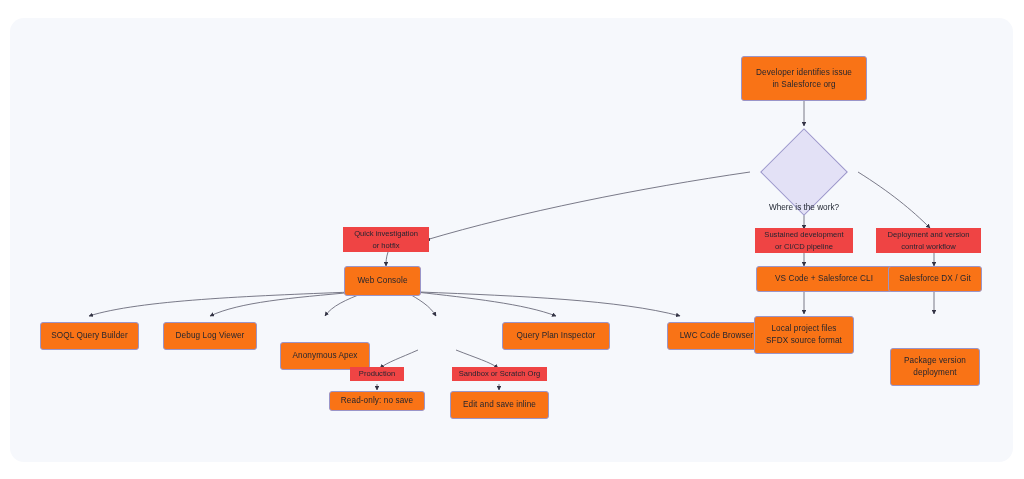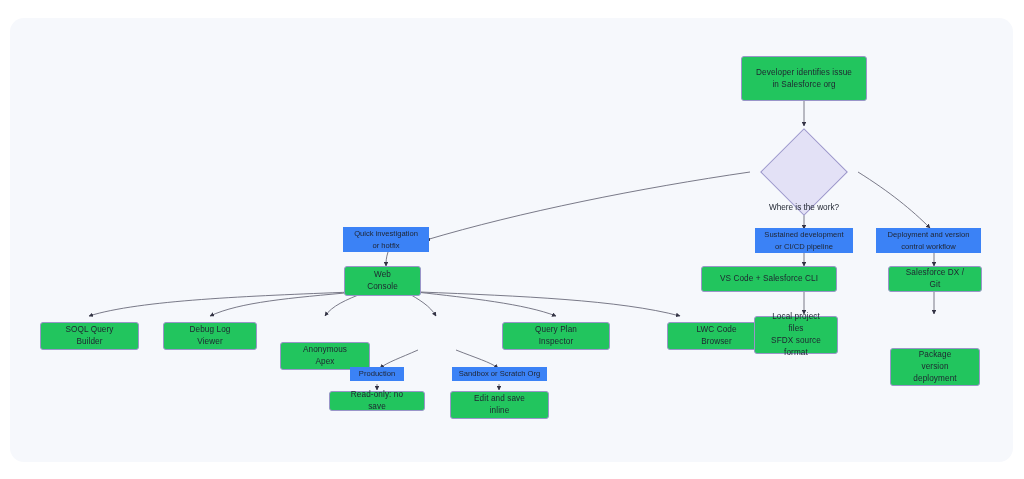--- a/index.html
+++ b/index.html
@@ -32,33 +32,33 @@
     position: absolute;
     left: 0;
     top: 0;
     width: 1024px;
     height: 479px;
     pointer-events: none;
   }
   .node {
     position: absolute;
     box-sizing: border-box;
-    background: #22c55e;
+    background: #f97316;
     border: 1px solid #9a95c9;
     border-radius: 3px;
     display: flex;
     align-items: center;
     justify-content: center;
     text-align: center;
     color: #1f2430;
     font-size: 8.2px;
     line-height: 1.45;
     font-family: "Liberation Sans", sans-serif;
     letter-spacing: 0.1px;
-    padding: 2px 14px;
+    padding: 2px 3px;
   }
   .node span { display: block; white-space: pre-line; }
   .diamond {
     position: absolute;
     box-sizing: border-box;
     background: #e3e1f6;
     border: 1px solid #9a95c9;
     transform: rotate(45deg);
   }
   .diamond-label {
@@ -67,21 +67,21 @@
     align-items: center;
     justify-content: center;
     text-align: center;
     font-size: 8.2px;
     color: #1f2430;
     font-family: "Liberation Sans", sans-serif;
     margin-top: 35px;
   }
   .edge-label {
     position: absolute;
-    background: #3b82f6;
+    background: #ef4444;
     color: #1f2430;
     font-size: 7.6px;
     line-height: 1.5;
     text-align: center;
     font-family: "Liberation Sans", sans-serif;
     padding: 1px 3px;
     box-sizing: border-box;
     white-space: pre-line;
     display: flex;
     align-items: center;
@@ -150,21 +150,21 @@
 or CI/CD pipeline</span>
   </div>
   <div class="edge-label" style="left:876px; top:228px; width:105px; height:25px;">
     <span>Deployment and version
 control workflow</span>
   </div>
 
   <div class="node" style="left:344px; top:266px; width:77px; height:30px;">
     <span>Web Console</span>
   </div>
-  <div class="node" style="left:701px; top:266px; width:136px; height:26px;">
+  <div class="node" style="left:756px; top:266px; width:136px; height:26px;">
     <span>VS Code + Salesforce CLI</span>
   </div>
   <div class="node" style="left:888px; top:266px; width:94px; height:26px;">
     <span>Salesforce DX / Git</span>
   </div>
 
   <div class="node" style="left:40px; top:322px; width:99px; height:28px;">
     <span>SOQL Query Builder</span>
   </div>
   <div class="node" style="left:163px; top:322px; width:94px; height:28px;">
@@ -173,21 +173,21 @@
   <div class="node" style="left:280px; top:322px; width:90px; height:28px;margin-top:20px;">
     <span>Anonymous Apex</span>
   </div>
   <div class="node" style="left:502px; top:322px; width:108px; height:28px;">
     <span>Query Plan Inspector</span>
   </div>
   <div class="node" style="left:667px; top:322px; width:99px; height:28px;">
     <span>LWC Code Browser</span>
   </div>
 
-  <div class="node" style="left:754px; top:316px; width:84px; height:38px;">
+  <div class="node" style="left:754px; top:316px; width:100px; height:38px;">
     <span>Local project files
 SFDX source format</span>
   </div>
   <div class="node" style="left:890px; top:316px; width:90px; height:38px;margin-top:32px;">
     <span>Package version
 deployment</span>
   </div>
 
   <div class="edge-label" style="left:350px; top:367px; width:54px; height:14px;">
     <span>Production</span>

